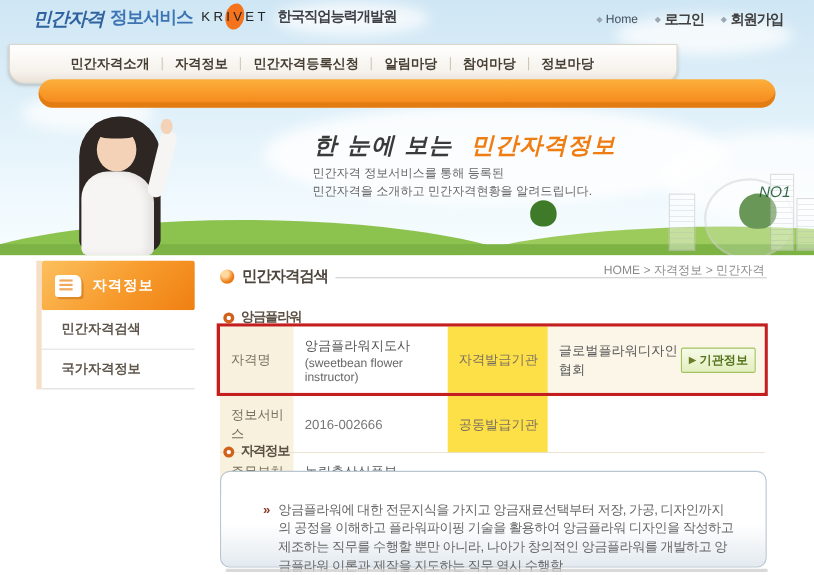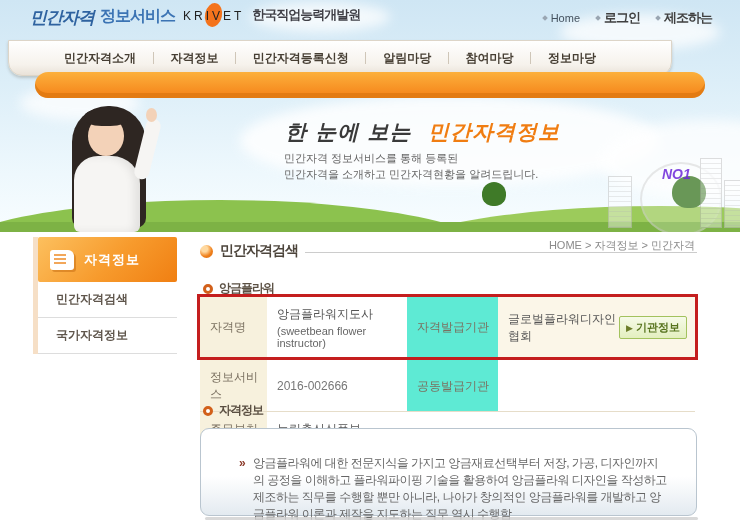--- a/index.html
+++ b/index.html
@@ -20,21 +20,21 @@
                background:#f4731c;transform:rotate(12deg);}
   .krivet-text{position:relative;font-size:12px;font-weight:normal;color:#222;letter-spacing:3px;}
   .logo-p4{font-size:13px;font-weight:bold;color:#3f3f46;letter-spacing:-1px;}
   .top-links{position:absolute;right:28px;top:9px;display:flex;align-items:center;gap:16px;}
   .top-link{display:flex;align-items:center;gap:4px;cursor:pointer;}
   .tl-bullet{width:4px;height:4px;background:#9aa6b2;transform:rotate(45deg);}
   .tl-home{font-size:11px;color:#43515e;}
   .tl-big{font-size:13px;font-weight:bold;color:#404040;letter-spacing:-1px;}
 
   
-  .navbar{position:absolute;left:8px;top:40px;width:664px;height:36px;
+  .navbar{position:absolute;left:8px;top:40px;width:608px;height:36px;
           background:linear-gradient(180deg,#ffffff 0%,#f6f2ec 70%,#e9e2d8 100%);
           border:1px solid #ddd5c8;border-radius:0 0 14px 14px;
           box-shadow:0 2px 3px rgba(90,80,60,.25);
           display:flex;align-items:center;justify-content:space-between;
           padding:0 75px 0 55px;box-sizing:border-box;}
   .nav-item{font-size:12px;font-weight:bold;color:#46var;color:#463e33;cursor:pointer;white-space:nowrap;}
   .nav-sep{width:1px;height:12px;background:#cfc6b8;}
 
   
   .orange-bar{position:absolute;left:35px;top:72px;width:670px;height:26px;
@@ -51,21 +51,21 @@
           border-radius:50% 50% 0 0 / 90% 90% 0 0;}
   .grass2{position:absolute;left:380px;top:206px;width:560px;height:60px;background:#9ccb5b;
           border-radius:50% 50% 0 0 / 90% 90% 0 0;}
   .grass-shade{position:absolute;left:0;top:222px;width:740px;height:10px;background:#7db245;}
   .tree{position:absolute;border-radius:50% 50% 45% 45%;background:#3f7a28;}
   .city{position:absolute;opacity:.55;}
   .bldg{position:absolute;background:rgba(255,255,255,.75);border:1px solid #c4c4c4;
         background-image:repeating-linear-gradient(180deg,transparent 0 4px,#dcdcdc 4px 5px);}
   .globe{position:absolute;width:78px;height:70px;border-radius:50%;border:2px solid #d6d6d6;
          background:rgba(255,255,255,.4);}
-  .no1{position:absolute;font-size:14px;font-weight:bold;font-style:italic;color:#6d28d9;opacity:.85;}
+  .no1{position:absolute;font-size:14px;font-weight:normal;font-style:italic;color:#14532d;opacity:.85;margin-left:28px;}
 
   
   .woman{position:absolute;left:52px;top:92px;width:140px;height:140px;}
   .w-hair{position:absolute;left:20px;top:14px;width:74px;height:122px;background:#2e2622;
           border-radius:36px 36px 10px 10px;}
   .w-face{position:absolute;left:36px;top:24px;width:36px;height:40px;background:#f3d2b8;border-radius:50%;}
   .w-fringe{position:absolute;left:32px;top:16px;width:44px;height:18px;background:#2e2622;
             border-radius:50% 50% 40% 40%;}
   .w-body{position:absolute;left:22px;top:64px;width:66px;height:76px;background:#f6f5f3;
           border-radius:24px 28px 6px 6px;box-shadow:inset -6px 0 8px rgba(0,0,0,.08);}
@@ -103,21 +103,21 @@
   .sec-basic{position:absolute;left:3px;top:48px;}
   .sec-qual{position:absolute;left:3px;top:170px;}
 
   
   .binfo-table{position:absolute;left:0;top:62px;width:495px;font-size:12px;}
   .t-row{display:flex;border-bottom:1px solid #e6ddc9;}
   .t-row.last{border-bottom:2px solid #d09c55;}
   .c{padding:9px 8px 8px 10px;box-sizing:border-box;display:flex;flex-direction:column;justify-content:center;}
   .c-l1{width:67px;background:#f7f1dd;color:#7a7060;}
   .c-v1{width:140px;background:#fff;color:#555;}
-  .c-l2{width:91px;background:#5eead4;color:#7a7060;}
+  .c-l2{width:91px;background:#fde047;color:#7a7060;}
   .c-v2{flex:1;background:#fff;color:#555;}
   .row-hl{border:3px solid #c41e1e;margin:0 -3px;}
   .row-hl .c-v2{background:#fbf6e8;flex-direction:row;align-items:center;justify-content:space-between;}
   .val-sub{font-size:11px;color:#666;margin-top:2px;}
   .org-btn{display:inline-flex;align-items:center;gap:3px;cursor:pointer;
            background:linear-gradient(180deg,#f6fae8 0%,#e3efbf 100%);
            border:1px solid #a3c25e;border-radius:2px;padding:3px 6px;font-size:11px;
            font-weight:bold;color:#55721c;white-space:nowrap;}
   .org-arrow{font-size:9px;color:#6b7c28;}
 
@@ -173,21 +173,21 @@
     <span class="top-link">
       <span class="tl-bullet"></span>
       <span class="tl-home">Home</span>
     </span>
     <span class="top-link">
       <span class="tl-bullet"></span>
       <span class="tl-big">로그인</span>
     </span>
     <span class="top-link">
       <span class="tl-bullet"></span>
-      <span class="tl-big">제조하는</span>
+      <span class="tl-big">회원가입</span>
     </span>
   </div>
 
   <div class="navbar">
     <span class="nav-item">민간자격소개</span>
     <span class="nav-sep"></span>
     <span class="nav-item">자격정보</span>
     <span class="nav-sep"></span>
     <span class="nav-item">민간자격등록신청</span>
     <span class="nav-sep"></span>

